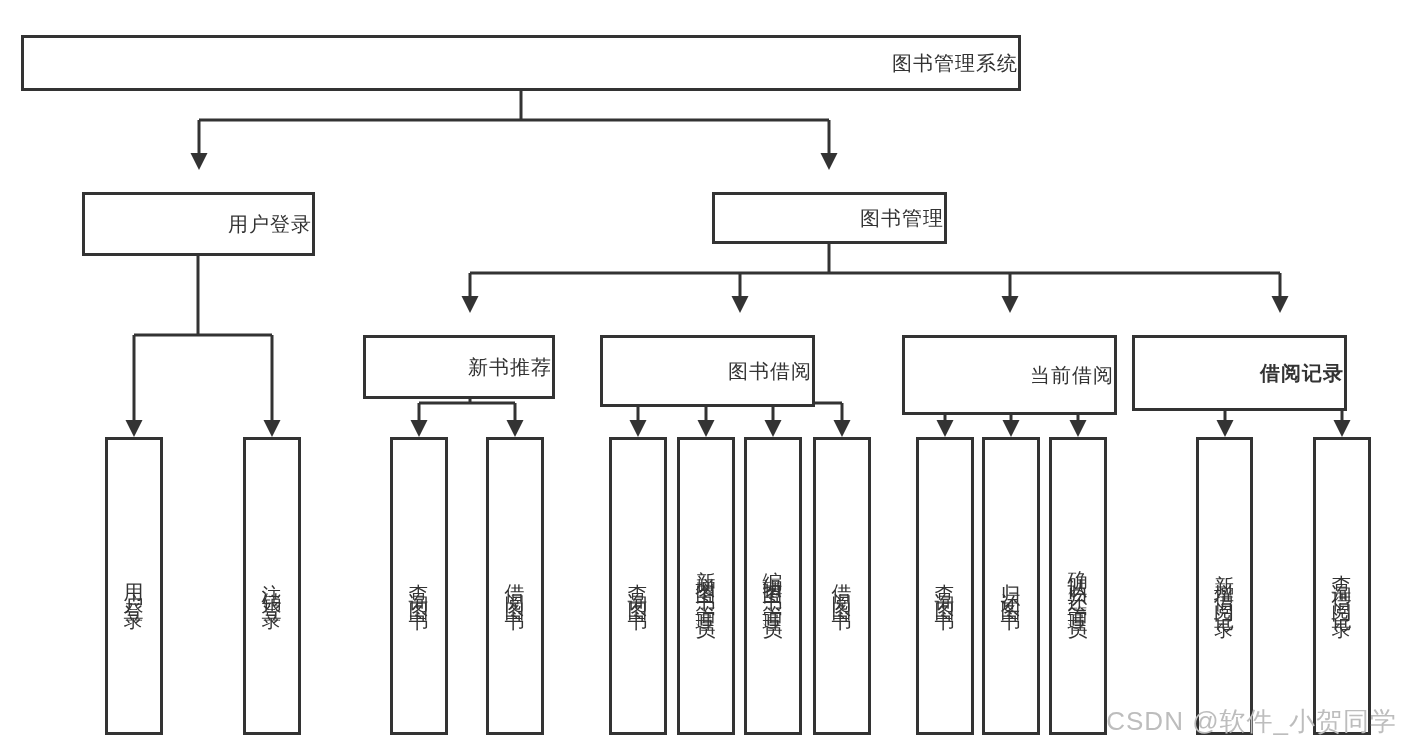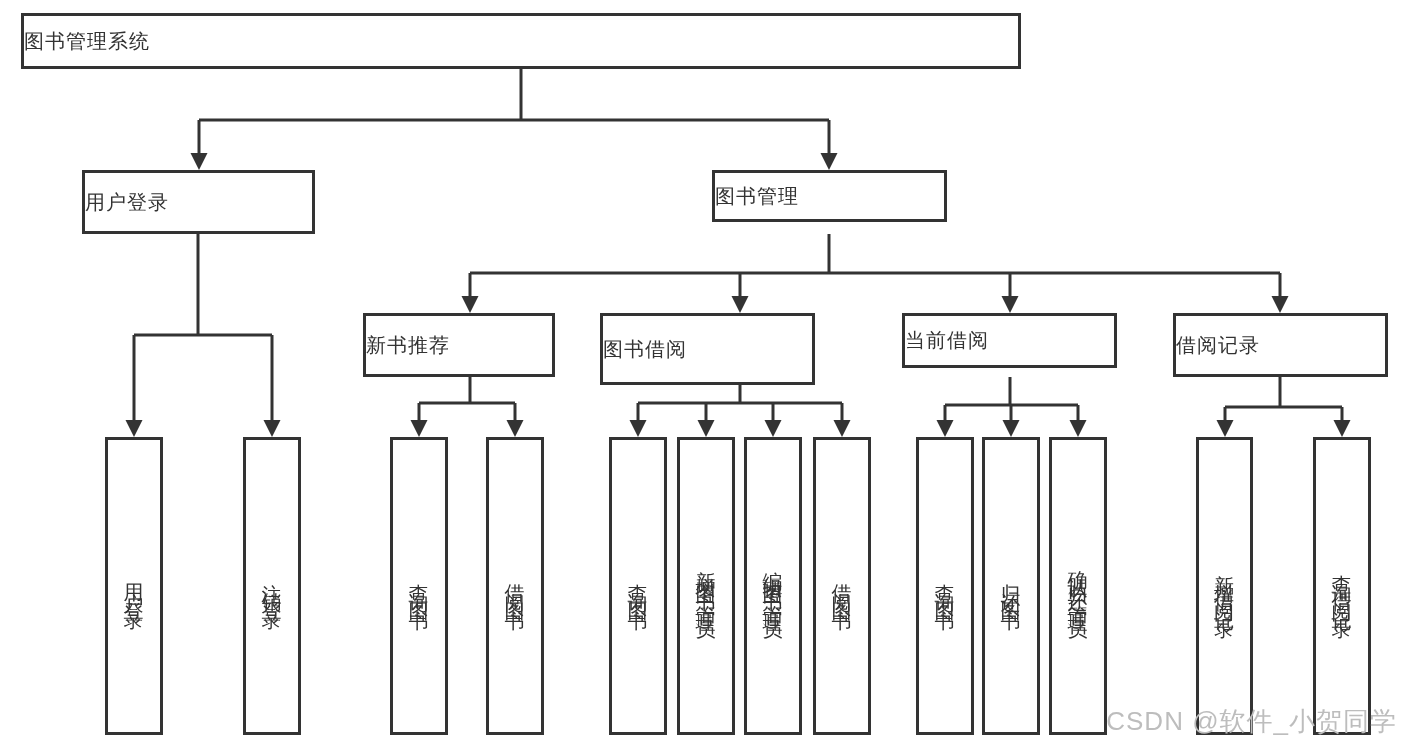--- a/index.html
+++ b/index.html
@@ -37,25 +37,26 @@
     fill: var(--line);
     stroke: none;
   }
   .hbox {
     position: absolute;
     box-sizing: border-box;
     background: var(--box-bg);
     border: 3px solid var(--line);
     display: flex;
     align-items: center;
-    justify-content: flex-start;
+    justify-content: flex-end;
     font-size: 20px;
     letter-spacing: 1px;
     color: var(--text);
     white-space: nowrap;
+    margin-top: 22px;
   }
   .vbox {
     position: absolute;
     box-sizing: border-box;
     background: var(--box-bg);
     border: 3px solid var(--line);
     top: 437px;
     height: 298px;
     display: flex;
     align-items: center;
@@ -175,24 +176,24 @@
   <div class="hbox" style="left:712px; top:170px; width:235px; height:52px;">
     <span>图书管理</span>
   </div>
 
   <div class="hbox" style="left:363px; top:313px; width:192px; height:64px;">
     <span>新书推荐</span>
   </div>
   <div class="hbox" style="left:600px; top:313px; width:215px; height:72px;">
     <span>图书借阅</span>
   </div>
-  <div class="hbox" style="left:902px; top:313px; width:215px; height:55px;">
+  <div class="hbox" style="left:902px; top:313px; width:215px; height:80px;">
     <span>当前借阅</span>
   </div>
-  <div class="hbox" style="left:1173px; top:313px; width:215px; height:64px;">
+  <div class="hbox" style="left:1132px; top:313px; width:215px; height:76px;font-weight:bold;">
     <span>借阅记录</span>
   </div>
 
   <div class="vbox" style="left:105px; width:58px;">
     <span class="vtext">用户登录</span>
   </div>
   <div class="vbox" style="left:243px; width:58px;">
     <span class="vtext">注销登录</span>
   </div>
 

